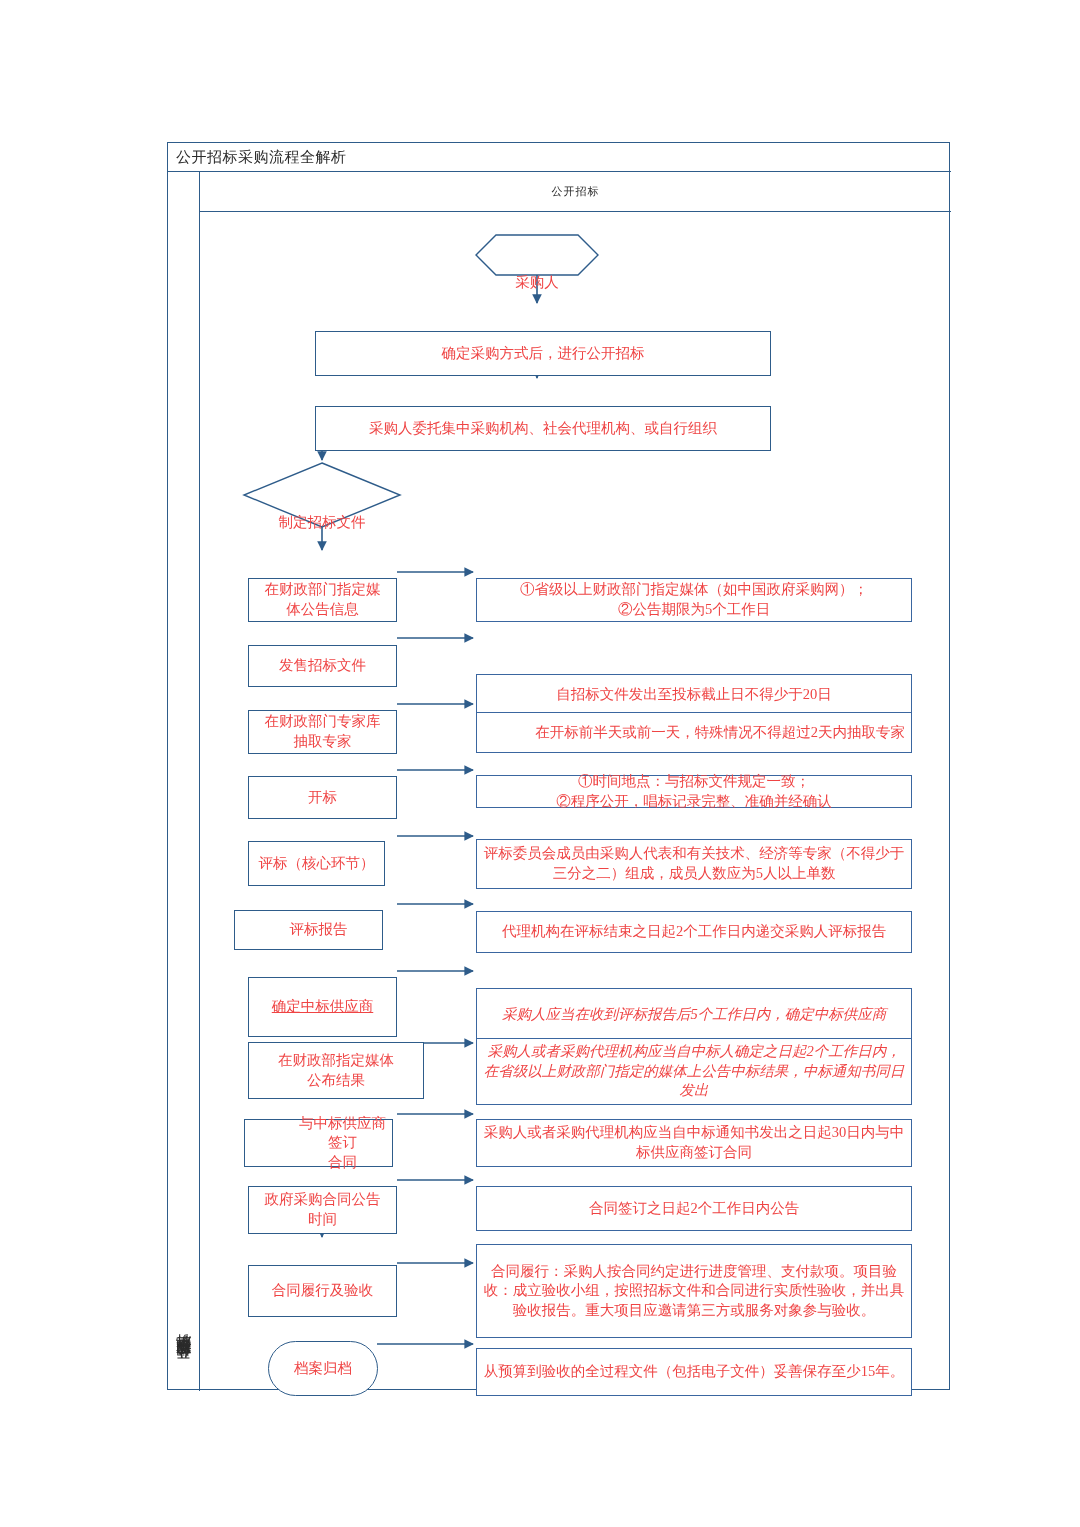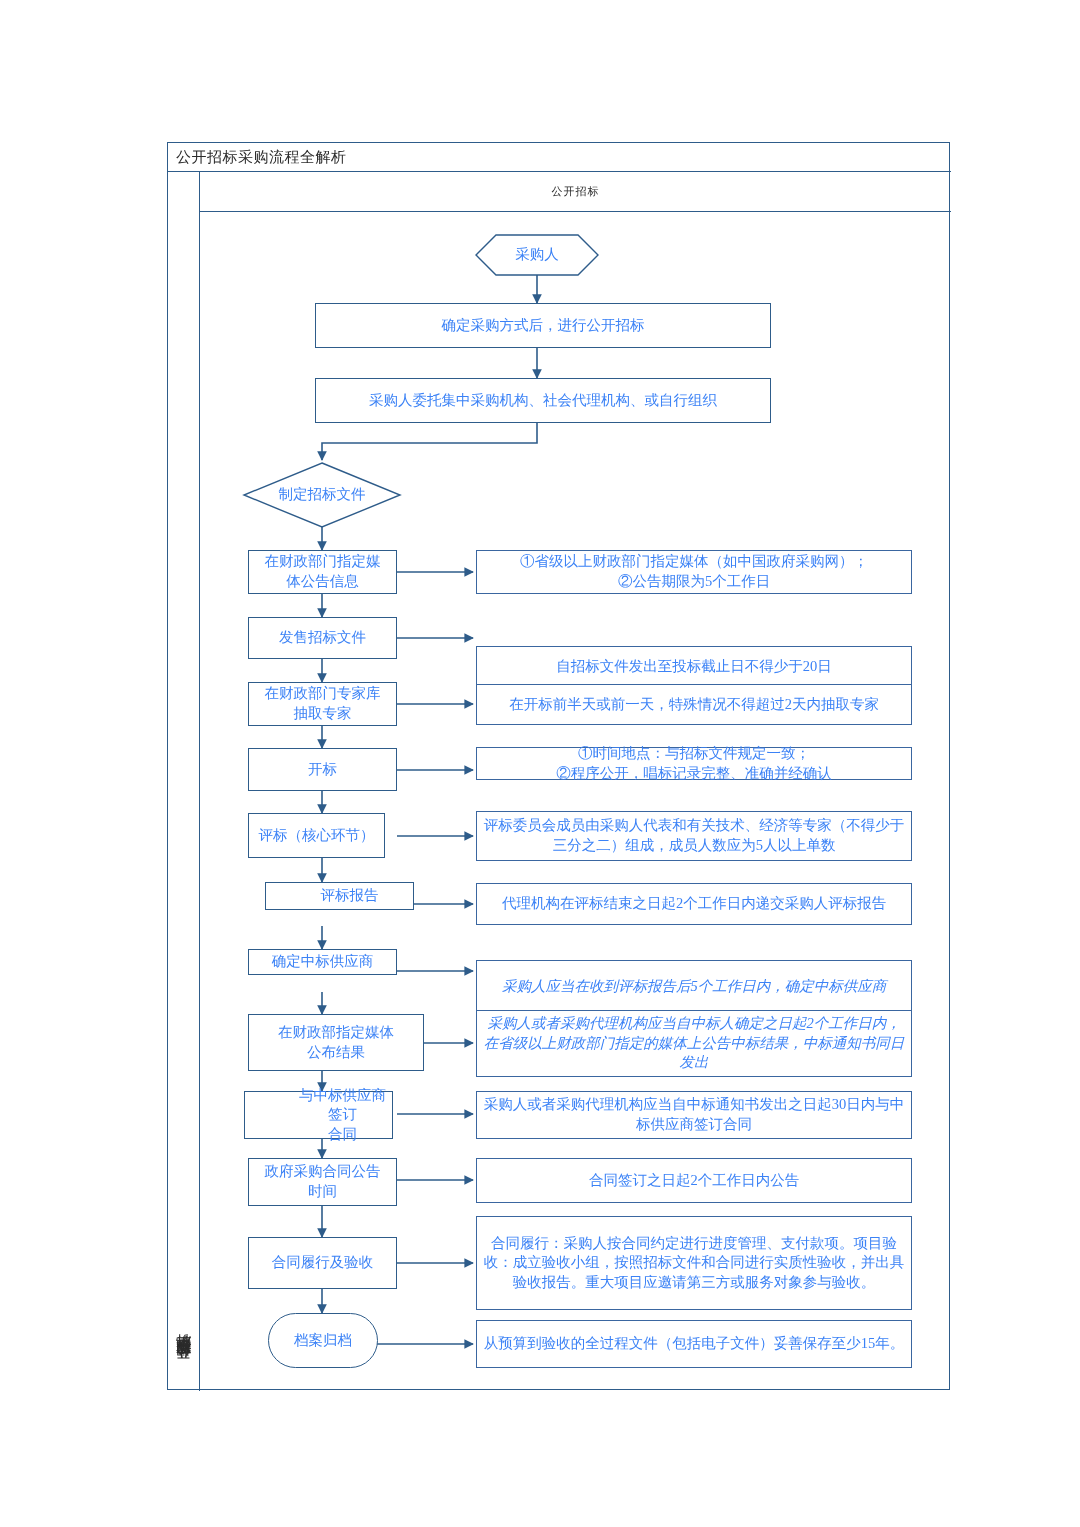--- a/index.html
+++ b/index.html
@@ -107,21 +107,22 @@
   .node {
     position: absolute;
     box-sizing: border-box;
     display: flex;
     align-items: center;
     justify-content: center;
     text-align: center;
     background: #ffffff;
     font-size: 14.5px;
     line-height: 1.35;
-    color: #3b82f6;
+    color: #ef4444;
+    margin-top: 28px;
   }
   .rect {
     border: 1.3px solid #2e5c8a;
   }
   .rect.detail {
     border: 1.3px solid #3a66a0;
   }
   .stadium {
     border: 1.5px solid #2e5c8a;
     border-radius: 999px;
@@ -227,24 +228,24 @@
 <div class="node rect" style="left:248px; top:682px; width:149px; height:44px;">
   <span class="lbl">在财政部门专家库
 抽取专家</span>
 </div>
 <div class="node rect" style="left:248px; top:748px; width:149px; height:43px;">
   <span class="lbl">开标</span>
 </div>
 <div class="node rect" style="left:248px; top:813px; width:137px; height:45px;">
   <span class="lbl">评标（核心环节）</span>
 </div>
-<div class="node rect" style="left:265px; top:882px; width:149px; height:28px;padding-left:20px;">
+<div class="node rect" style="left:234px; top:882px; width:149px; height:40px;padding-left:20px;">
   <span class="lbl">评标报告</span>
 </div>
-<div class="node rect" style="left:248px; top:949px; width:149px; height:26px;">
+<div class="node rect" style="left:248px; top:949px; width:149px; height:60px;text-decoration:underline;">
   <span class="lbl">确定中标供应商</span>
 </div>
 <div class="node rect" style="left:248px; top:1014px; width:176px; height:57px;">
   <span class="lbl">在财政部指定媒体
 公布结果</span>
 </div>
 <div class="node rect" style="left:244px; top:1091px; width:149px; height:48px;padding-left:48px;">
   <span class="lbl">与中标供应商签订
 合同</span>
 </div>
@@ -260,21 +261,21 @@
   <span class="lbl">档案归档</span>
 </div>
 
 <div class="node rect detail" style="left:476px; top:550px; width:436px; height:44px;">
   <span class="lbl">①省级以上财政部门指定媒体（如中国政府采购网）；
 ②公告期限为5个工作日</span>
 </div>
 <div class="node rect detail" style="left:476px; top:646px; width:436px; height:42px;">
   <span class="lbl">自招标文件发出至投标截止日不得少于20日</span>
 </div>
-<div class="node rect detail" style="left:476px; top:684px; width:436px; height:41px;">
+<div class="node rect detail" style="left:476px; top:684px; width:436px; height:41px;justify-content:flex-end;">
   <span class="lbl">在开标前半天或前一天，特殊情况不得超过2天内抽取专家</span>
 </div>
 <div class="node rect detail" style="left:476px; top:747px; width:436px; height:33px;">
   <span class="lbl">①时间地点：与招标文件规定一致；
 ②程序公开，唱标记录完整、准确并经确认</span>
 </div>
 <div class="node rect detail" style="left:476px; top:811px; width:436px; height:50px;">
   <span class="lbl">评标委员会成员由采购人代表和有关技术、经济等专家（不得少于三分之二）组成，成员人数应为5人以上单数</span>
 </div>
 <div class="node rect detail" style="left:476px; top:883px; width:436px; height:42px;">

